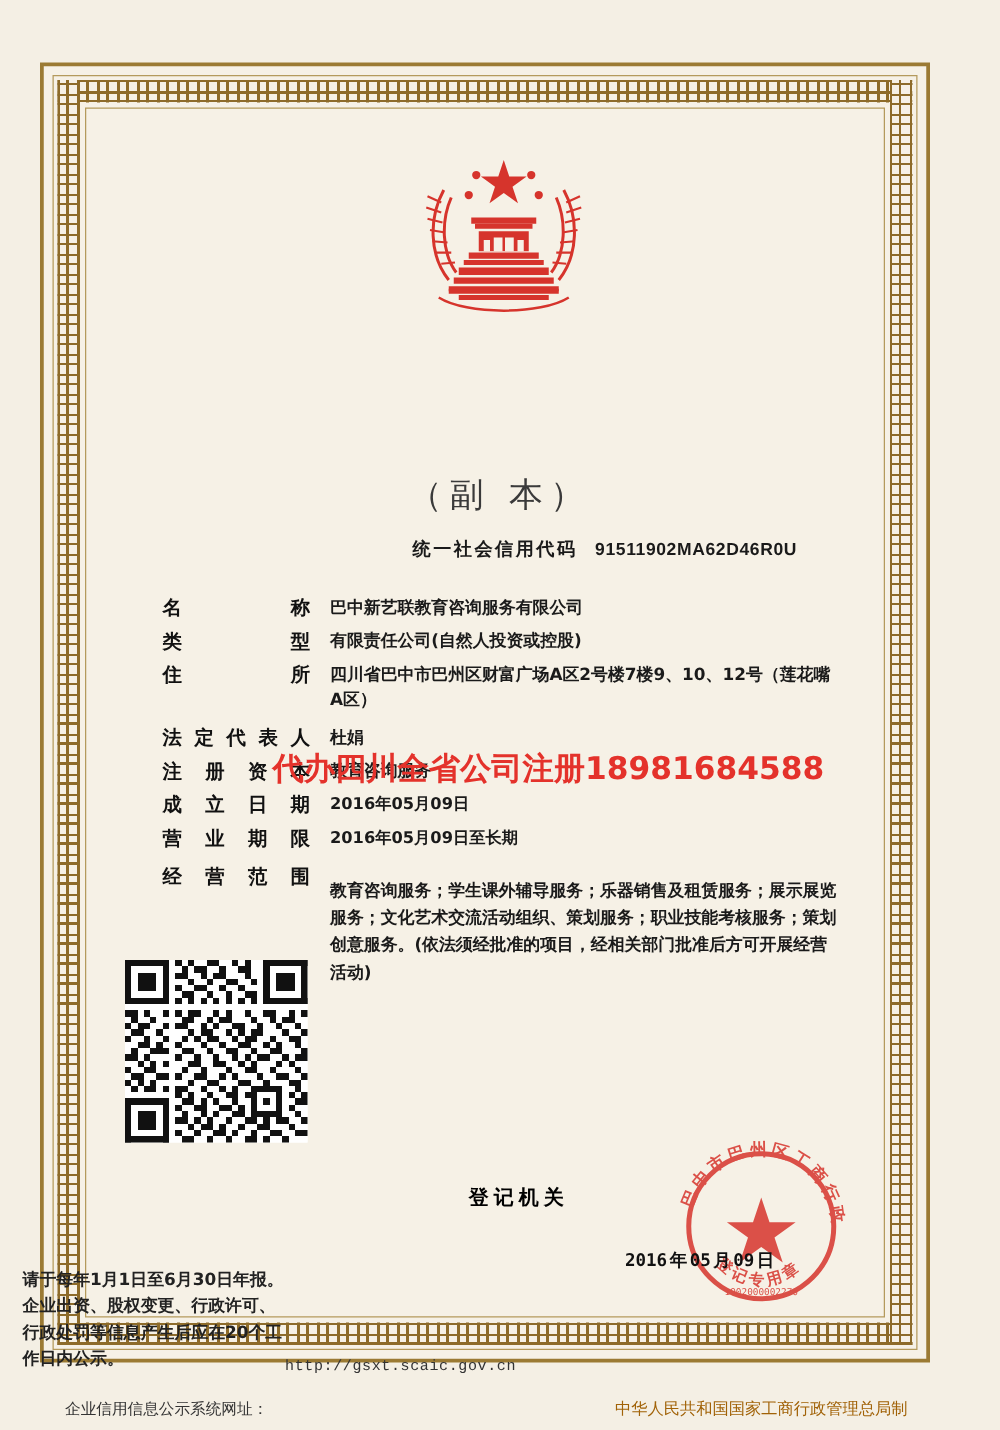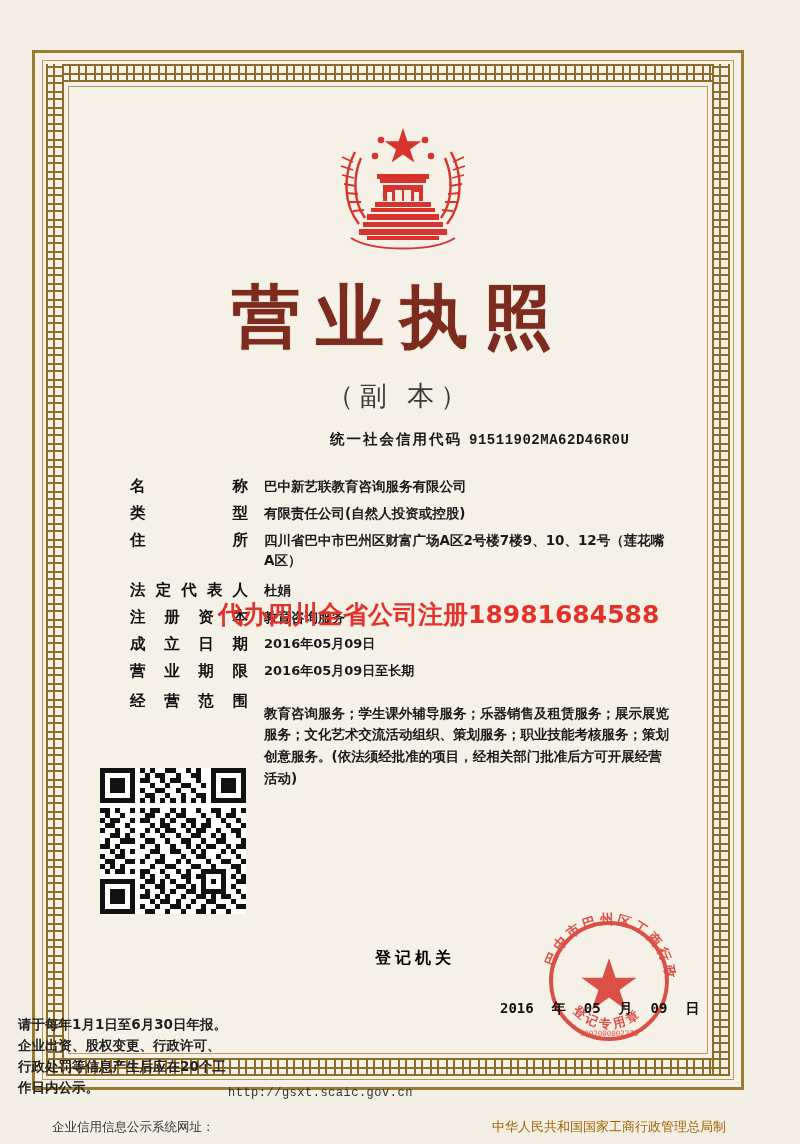--- a/index.html
+++ b/index.html
@@ -100,22 +100,23 @@
     left: 330px; top: 430px;
     font-family: "DejaVu Sans", sans-serif;
     font-size: 14.5px;
     font-weight: bold;
     color: #1a1a1a;
     letter-spacing: 2px;
     white-space: nowrap;
   }
   .credit-code .num {
     letter-spacing: 0.5px;
-    font-family: Liberation Mono, monospace;
+    font-family: Liberation Sans, sans-serif;
     font-size: 14px;
+    margin-left: 7px;
   }
 
   
   .fields {
     position: absolute;
     left: 130px; top: 476px;
     width: 540px;
   }
   .row {
     display: flex;
@@ -183,21 +184,21 @@
   }
   .issue-date {
     position: absolute;
     left: 500px; top: 1000px;
     width: 200px;
     font-family: "DejaVu Sans", sans-serif;
     font-size: 14px;
     font-weight: bold;
     color: #111;
     display: flex;
-    gap: 18px;
+    gap: 2px;
     align-items: baseline;
   }
   .issue-date .n { font-family: "DejaVu Sans Mono", monospace; }
 
   
   .footer-left {
     position: absolute;
     left: 18px; top: 1014px;
     width: 270px;
     font-family: "DejaVu Sans", sans-serif;
@@ -279,21 +280,20 @@
         <rect x="26" y="117" width="88" height="6"></rect>
         <rect x="34" y="124" width="72" height="4"></rect>
       </g>
       <g stroke="#d6342c" stroke-width="2" fill="none">
         <path d="M26 120 L114 120"></path>
         <path d="M18 126 C40 140 100 140 122 126"></path>
       </g>
     </svg>
   </div>
 
-  <div class="main-title">营业执照</div>
   <div class="sub-title">（副 本）</div>
 
   <div class="credit-code">
     <span>统一社会信用代码</span>
     <span class="num">91511902MA62D46R0U</span>
   </div>
 
   <div class="fields">
 
     <div class="row tight">

